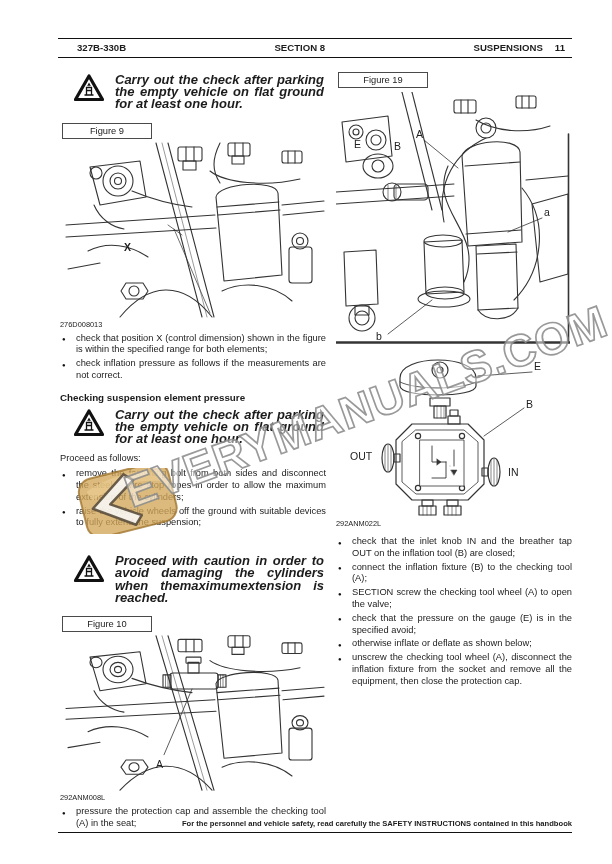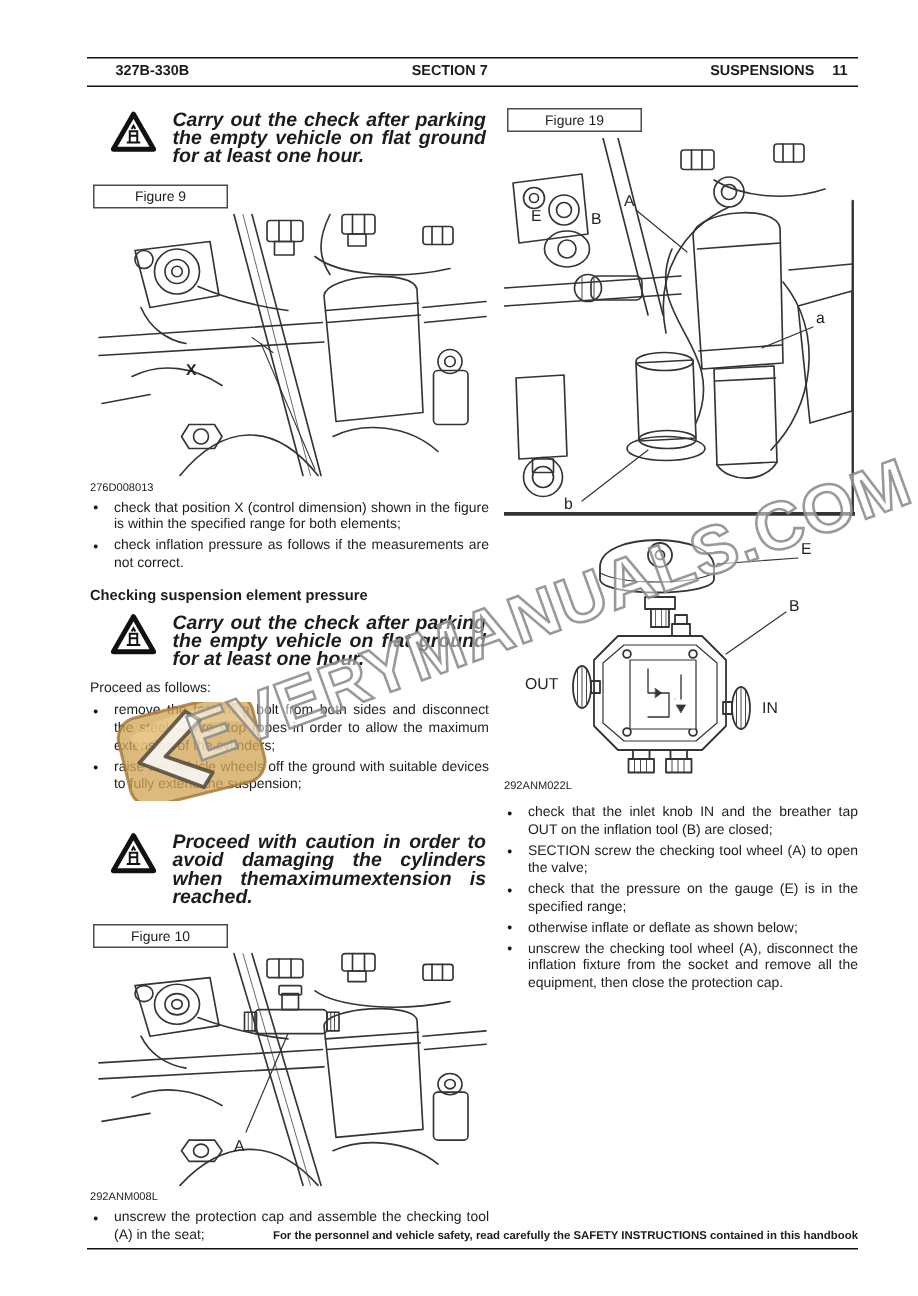--- a/index.html
+++ b/index.html
@@ -52,21 +52,21 @@
   .wm{position:absolute;left:58px;top:300px;width:554px;height:240px;z-index:6;pointer-events:none;}
   .wm-logo{position:absolute;left:76px;top:468px;width:104px;height:66px;z-index:5;pointer-events:none;}
   .art line,.art path,.art rect,.art circle,.art ellipse{vector-effect:non-scaling-stroke;}
 </style>
 </head>
 <body>
 
 <div class="rule" style="top:38px"></div>
 <div class="hdr-row">
   <span>327B-330B</span>
-  <span>SECTION 7</span>
+  <span>SECTION 8</span>
   <span class="hdr-right">
     <span>SUSPENSIONS</span>
     <span>11</span>
   </span>
 </div>
 <div class="rule" style="top:57px"></div>
 
 <div class="col col-left">
 
 
@@ -210,21 +210,21 @@
         <rect x="128" y="32" width="11" height="12"></rect>
           <rect x="126" y="26" width="15" height="7" rx="1"></rect>
         <path d="M132,62 L104,136" stroke-width="0.8"></path>
       </g>
     </svg>
     <span class="flabel" style="left:96px;top:124px">A</span>
   </div>
   <div class="code">292ANM008L</div>
 
   <ul class="blist">
-    <li>unscrew the protection cap and assemble the checking tool (A) in the seat;</li>
+    <li>pressure the protection cap and assemble the checking tool (A) in the seat;</li>
   </ul>
 </div>
 
 <div class="col col-right">
 
   <div class="figbox">Figure 19</div>
 
   <div class="fig11-art">
     <svg width="234" height="252" viewBox="0 0 234 252">
       <g stroke="#343434" fill="none" stroke-width="1.1" stroke-linejoin="round" stroke-linecap="round">
@@ -323,22 +323,23 @@
     </svg>
     <span class="flabel" style="left:14px;top:104px">OUT</span>
     <span class="flabel" style="left:172px;top:120px">IN</span>
     <span class="flabel" style="left:190px;top:52px">B</span>
     <span class="flabel" style="left:198px;top:14px">E</span>
   </div>
   <div class="code">292ANM022L</div>
 
   <ul class="blist" style="margin-top:8px">
     <li>check that the inlet knob IN and the breather tap OUT on the inflation tool (B) are closed;</li>
+    <li>connect the inflation fixture (B) to the checking tool (A);</li>
     <li>SECTION screw the checking tool wheel (A) to open the valve;</li>
-    <li>check that the pressure on the gauge (E) is in the specified range;</li>
+    <li>check that the pressure on the gauge (E) is in the specified avoid;</li>
     <li>otherwise inflate or deflate as shown below;</li>
     <li>unscrew the checking tool wheel (A), disconnect the inflation fixture from the socket and remove all the equipment, then close the protection cap.</li>
   </ul>
 </div>
 
 <div class="wm-logo">
   <svg width="104" height="66" viewBox="0 0 104 66">
     <g transform="rotate(-14 52 33)">
       <rect x="6" y="2" width="92" height="60" rx="14" fill="rgba(210,166,88,0.78)" stroke="rgba(160,118,48,0.8)" stroke-width="2"></rect>
       <path d="M14,14 C40,4 70,4 92,12 L90,22 C66,14 40,14 18,24 Z" fill="rgba(236,206,146,0.6)"></path>

